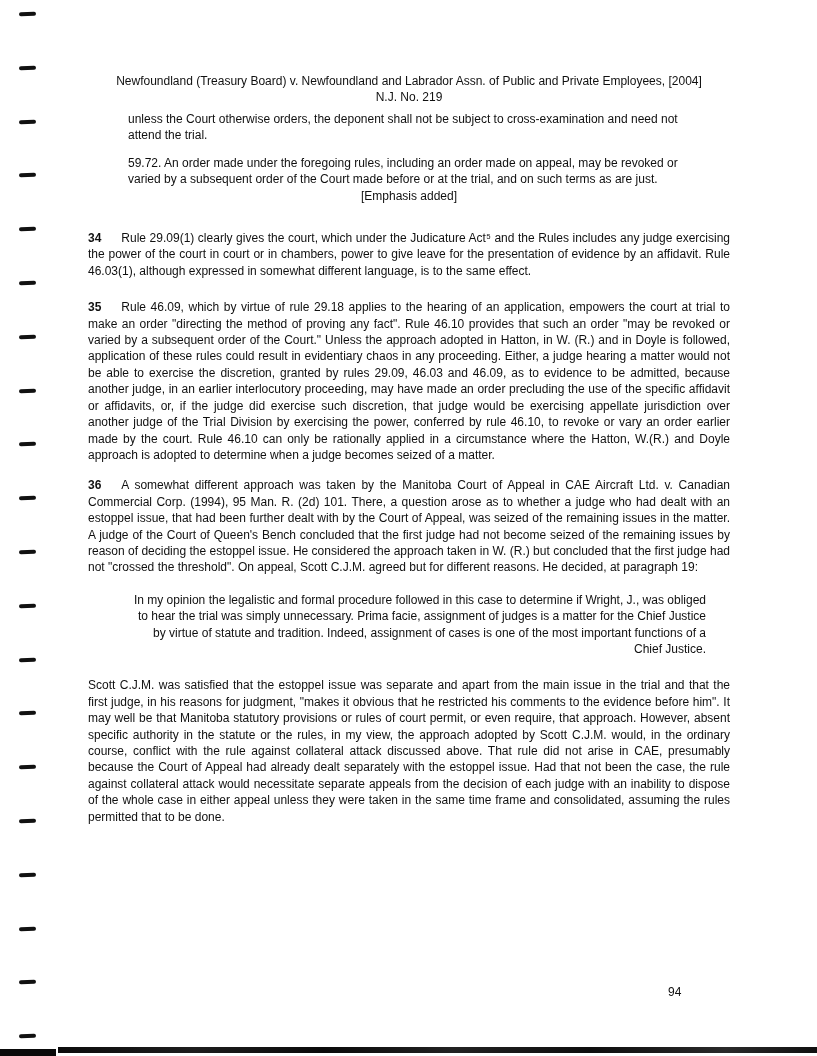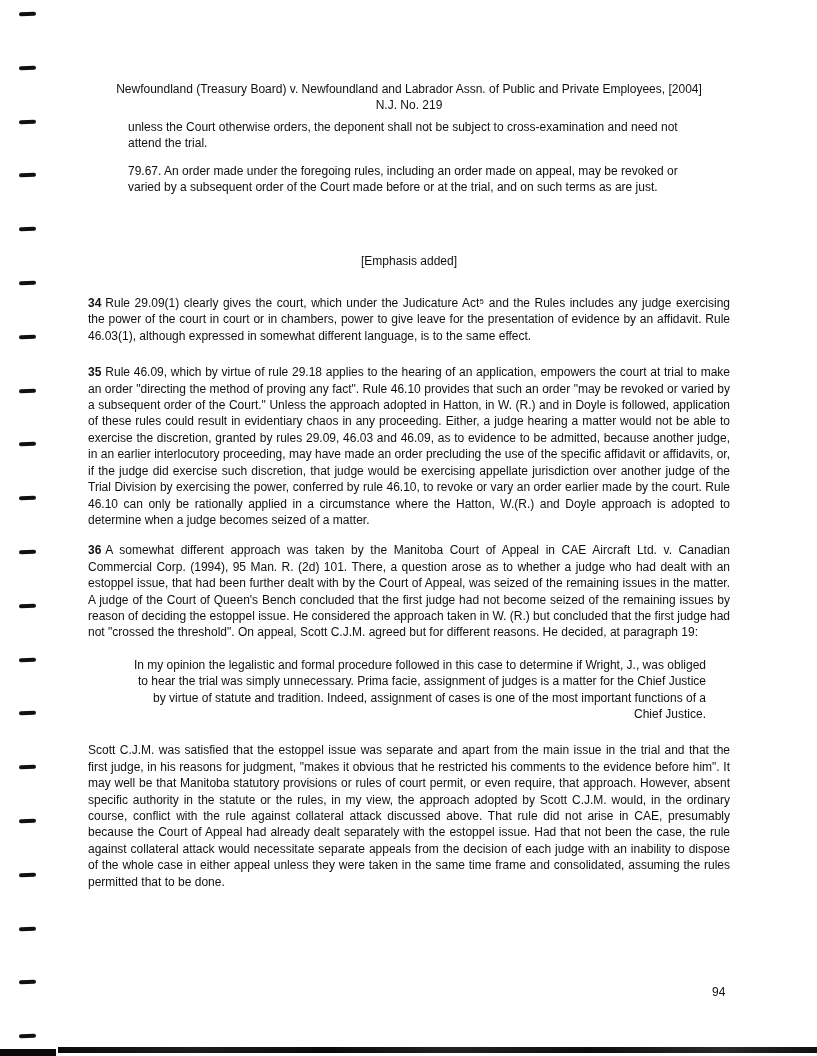--- a/index.html
+++ b/index.html
@@ -24,61 +24,60 @@
     width: 17px;
     height: 3.5px;
     background: #111;
     border-radius: 2px;
     transform: rotate(-1.5deg);
   }
   
   .content {
     position: absolute;
     left: 88px;
-    top: 82px;
+    top: 74px;
     width: 642px;
     font-size: 12px;
     line-height: 16.4px;
   }
   .case-header {
     text-align: center;
     line-height: 15.5px;
     margin: 0 -12px;   
   }
   .rule-quote {
     margin-left: 40px;
     width: 578px;
     margin-top: 11px;
     text-align: left;
   }
   .rule-quote.first { margin-top: 6px; }
   .emphasis-note {
     text-align: center;
-    margin-top: 57px;
   }
   .para {
     text-align: justify;
     margin-top: 20px;
   }
   .para.p34 { margin-top: 26px; }
   .para.p36 { margin-top: 14px; }
   .para.closing { }
   .pnum {
     font-weight: bold;
-    padding-right: 4px;
+    padding-right: 20px;
   }
   .block-quote {
     margin-left: 40px;
     width: 578px;
     margin-top: 16px;
     text-align: right;
   }
   .page-number {
     position: absolute;
-    left: 712px;
+    left: 668px;
     top: 985px;
     font-size: 12px;
   }
   
   .scan-bar {
     position: absolute;
     left: 58px;
     right: 0;
     top: 1047px;
     height: 6px;
@@ -124,21 +123,21 @@
   <div class="content">
 
     <div class="case-header">
       <div>Newfoundland (Treasury Board) v. Newfoundland and Labrador Assn. of Public and Private Employees, [2004]</div>
       <div>N.J. No. 219</div>
     </div>
 
     <div class="rule-quote first">unless the Court otherwise orders, the deponent shall not be subject to cross-examination and need not attend the trial.</div>
 
 
-    <div class="rule-quote">79.67. An order made under the foregoing rules, including an order made on appeal, may be revoked or varied by a subsequent order of the Court made before or at the trial, and on such terms as are just.</div>
+    <div class="rule-quote">59.72. An order made under the foregoing rules, including an order made on appeal, may be revoked or varied by a subsequent order of the Court made before or at the trial, and on such terms as are just.</div>
 
     <div class="emphasis-note">[Emphasis added]</div>
 
     <div class="para p34">
       <span class="pnum">34</span><span>Rule 29.09(1) clearly gives the court, which under the Judicature Act⁵ and the Rules includes any judge exercising the power of the court in court or in chambers, power to give leave for the presentation of evidence by an affidavit. Rule 46.03(1), although expressed in somewhat different language, is to the same effect.</span>
     </div>
 
     <div class="para">
       <span class="pnum">35</span><span>Rule 46.09, which by virtue of rule 29.18 applies to the hearing of an application, empowers the court at trial to make an order "directing the method of proving any fact". Rule 46.10 provides that such an order "may be revoked or varied by a subsequent order of the Court." Unless the approach adopted in Hatton, in W. (R.) and in Doyle is followed, application of these rules could result in evidentiary chaos in any proceeding. Either, a judge hearing a matter would not be able to exercise the discretion, granted by rules 29.09, 46.03 and 46.09, as to evidence to be admitted, because another judge, in an earlier interlocutory proceeding, may have made an order precluding the use of the specific affidavit or affidavits, or, if the judge did exercise such discretion, that judge would be exercising appellate jurisdiction over another judge of the Trial Division by exercising the power, conferred by rule 46.10, to revoke or vary an order earlier made by the court. Rule 46.10 can only be rationally applied in a circumstance where the Hatton, W.(R.) and Doyle approach is adopted to determine when a judge becomes seized of a matter.</span>
     </div>

